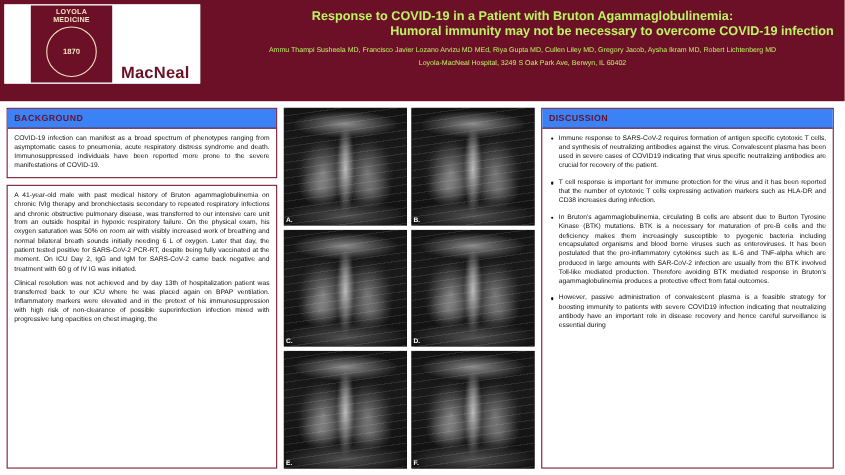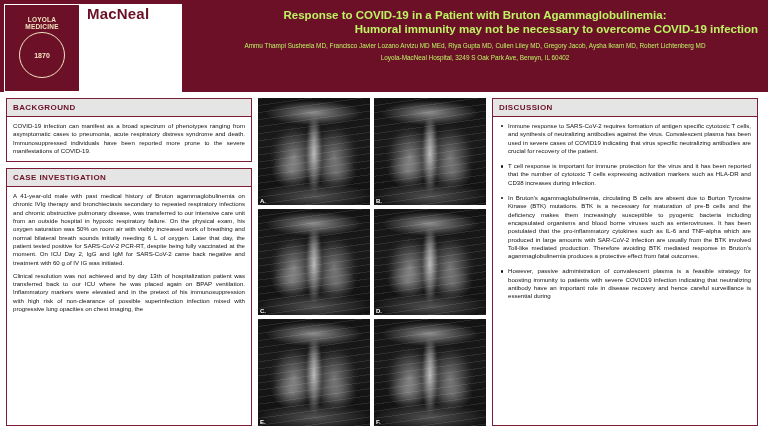--- a/index.html
+++ b/index.html
@@ -19,25 +19,26 @@
   .header{
     position:relative;
     height:92px;
     background:#6b1027;
     display:flex;
     align-items:stretch;
   }
   .logo-block{
     width:178px;
     background:#ffffff;
-    margin:4px 0 0 4px;
+    margin:4px 0 16px 4px;
     display:flex;
-    align-items:flex-start;
+    align-items:flex-end;
     box-sizing:border-box;
     border:1px solid #ffffff;
+    padding-left:23px;
   }
   .loyola-seal{
     width:74px;height:100%;
     background:#6b1027;
     color:#f4e3c0;
     display:flex;flex-direction:column;
     align-items:center;justify-content:center;
     font-size:6px;line-height:7px;
     text-align:center;
     font-weight:bold;
@@ -89,21 +90,21 @@
   .col-left{width:246px;}
   .col-mid{width:228px;}
   .col-right{width:266px;}
 
   .panel{
     border:1px solid #7a1c33;
     background:#ffffff;
     box-sizing:border-box;
   }
   .panel-head{
-    background:#e5e5e5;
+    background:#3b82f6;
     color:#6b1027;
     font-size:8px;
     font-weight:bold;
     letter-spacing:.4px;
     padding:4px 6px;
     border-bottom:1px solid #7a1c33;
   }
   .panel-body{
     padding:5px 6px 6px 6px;
     font-size:6.1px;
@@ -217,21 +218,20 @@
     <div class="col col-left">
 
       <div class="panel">
         <div class="panel-head">BACKGROUND</div>
         <div class="panel-body">
           <p>COVID-19 infection can manifest as a broad spectrum of phenotypes ranging from asymptomatic cases to pneumonia, acute respiratory distress syndrome and death. Immunosuppressed individuals have been reported more prone to the severe manifestations of COVID-19.</p>
         </div>
       </div>
 
       <div class="panel" style="flex:1;">
-        <div class="panel-head">CASE INVESTIGATION</div>
         <div class="panel-body">
           <p>A 41-year-old male with past medical history of Bruton agammaglobulinemia on chronic IVIg therapy and bronchiectasis secondary to repeated respiratory infections and chronic obstructive pulmonary disease, was transferred to our intensive care unit from an outside hospital in hypoxic respiratory failure. On the physical exam, his oxygen saturation was 50% on room air with visibly increased work of breathing and normal bilateral breath sounds initially needing 6 L of oxygen. Later that day, the patient tested positive for SARS-CoV-2 PCR-RT, despite being fully vaccinated at the moment. On ICU Day 2, IgG and IgM for SARS-CoV-2 came back negative and treatment with 60 g of IV IG was initiated.</p>
           <p>Clinical resolution was not achieved and by day 13th of hospitalization patient was transferred back to our ICU where he was placed again on BPAP ventilation. Inflammatory markers were elevated and in the pretext of his immunosuppression with high risk of non-clearance of possible superinfection infection mixed with progressive lung opacities on chest imaging, the</p>
         </div>
       </div>
 
     </div>
 
     <div class="col col-mid">
       <div class="img-grid">

